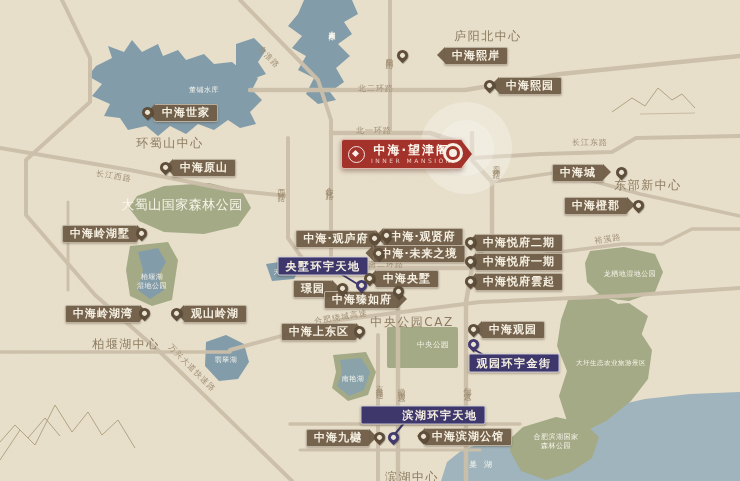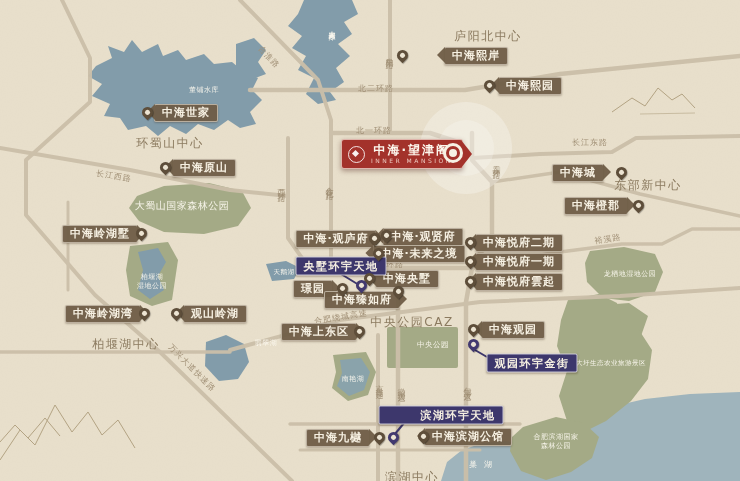--- a/index.html
+++ b/index.html
@@ -18,21 +18,21 @@
   
   .tag{position:absolute;transform:translate(-50%,-50%);height:16px;line-height:16px;
        background:rgba(109,91,69,.94);color:#f6f0e2;font-size:11px;font-weight:bold;
        letter-spacing:1px;padding:0 7px;white-space:nowrap;border:1px solid rgba(246,240,226,.55);
        border-radius:2px;box-shadow:0 1px 2px rgba(60,40,20,.3);z-index:3;}
   .tag.right::after{content:'';position:absolute;right:-8px;top:-1px;border:8px solid transparent;
        border-left:8px solid rgba(109,91,69,.94);border-right:0;}
   .tag.left::before{content:'';position:absolute;left:-8px;top:-1px;border:8px solid transparent;
        border-right:8px solid rgba(109,91,69,.94);border-left:0;}
   .tag.tag-purple{background:#3d376c;border-color:rgba(255,255,255,.7);font-size:11px;
-       height:17px;line-height:17px;letter-spacing:1.5px;margin-left:18px;}
+       height:17px;line-height:17px;letter-spacing:1.5px;}
 
   
   .rlabel{position:absolute;transform:translate(-50%,-50%);font-size:8px;color:#a08f75;
        white-space:nowrap;letter-spacing:1px;z-index:2;}
   .rlabel.vert{writing-mode:vertical-rl;letter-spacing:2px;}
   .dlabel{position:absolute;transform:translate(-50%,-50%);font-size:12px;color:#8b7a5f;
        white-space:nowrap;letter-spacing:1.5px;z-index:2;}
   .alabel{position:absolute;transform:translate(-50%,-50%);font-size:8px;color:rgba(252,249,239,.95);
        text-align:center;white-space:pre-line;line-height:1.3;letter-spacing:.5px;z-index:2;}
   .alabel.vert{writing-mode:vertical-rl;}
@@ -255,24 +255,24 @@
       <div class="dlabel" style="left: 648px; top: 185px;">东部新中心</div>
       <div class="dlabel" style="left: 170px; top: 143px;">环蜀山中心</div>
       <div class="dlabel" style="left: 126px; top: 344px;">柏堰湖中心</div>
       <div class="dlabel" style="left: 412px; top: 456px; margin-top: 21px;">滨湖中心</div>
       <div class="dlabel" style="left: 412px; top: 322px;">中央公园CAZ</div>
       <div class="alabel" style="left: 204px; top: 91px; font-size: 7px;">董铺水库</div>
       <div class="alabel vert" style="left: 331px; top: 27px; font-size: 7px;">大房郢水库</div>
       <div class="alabel" style="left: 284px; top: 272px; font-size: 6.5px;">天鹅湖</div>
       <div class="alabel" style="left: 152px; top: 282px; font-size: 7px;">柏堰湖
 湿地公园</div>
-      <div class="alabel" style="left: 226px; top: 344px; font-size: 7px; margin-left: 40px;">翡翠湖</div>
+      <div class="alabel" style="left: 226px; top: 361px; font-size: 7px;">翡翠湖</div>
       <div class="alabel" style="left: 353px; top: 380px; font-size: 7px;">南艳湖</div>
       <div class="alabel" style="left: 484px; top: 465px; font-size: 8px; letter-spacing: 7px;">巢湖</div>
-      <div class="alabel" style="left: 182px; top: 205px; font-size: 10px;">大蜀山国家森林公园</div>
+      <div class="alabel" style="left: 182px; top: 205px; font-size: 13px;">大蜀山国家森林公园</div>
       <div class="alabel" style="left: 433px; top: 345px; font-size: 7.5px;">中央公园</div>
       <div class="alabel" style="left: 630px; top: 275px; font-size: 7px;">龙栖地湿地公园</div>
       <div class="alabel" style="left: 611px; top: 363px; font-size: 6.5px;">大圩生态农业旅游景区</div>
       <div class="alabel" style="left: 556px; top: 442px; font-size: 7px;">合肥滨湖国家
 森林公园</div>
     </div>
 
   <div class="banner">
     <span class="logo"></span>
     <span class="bt">

